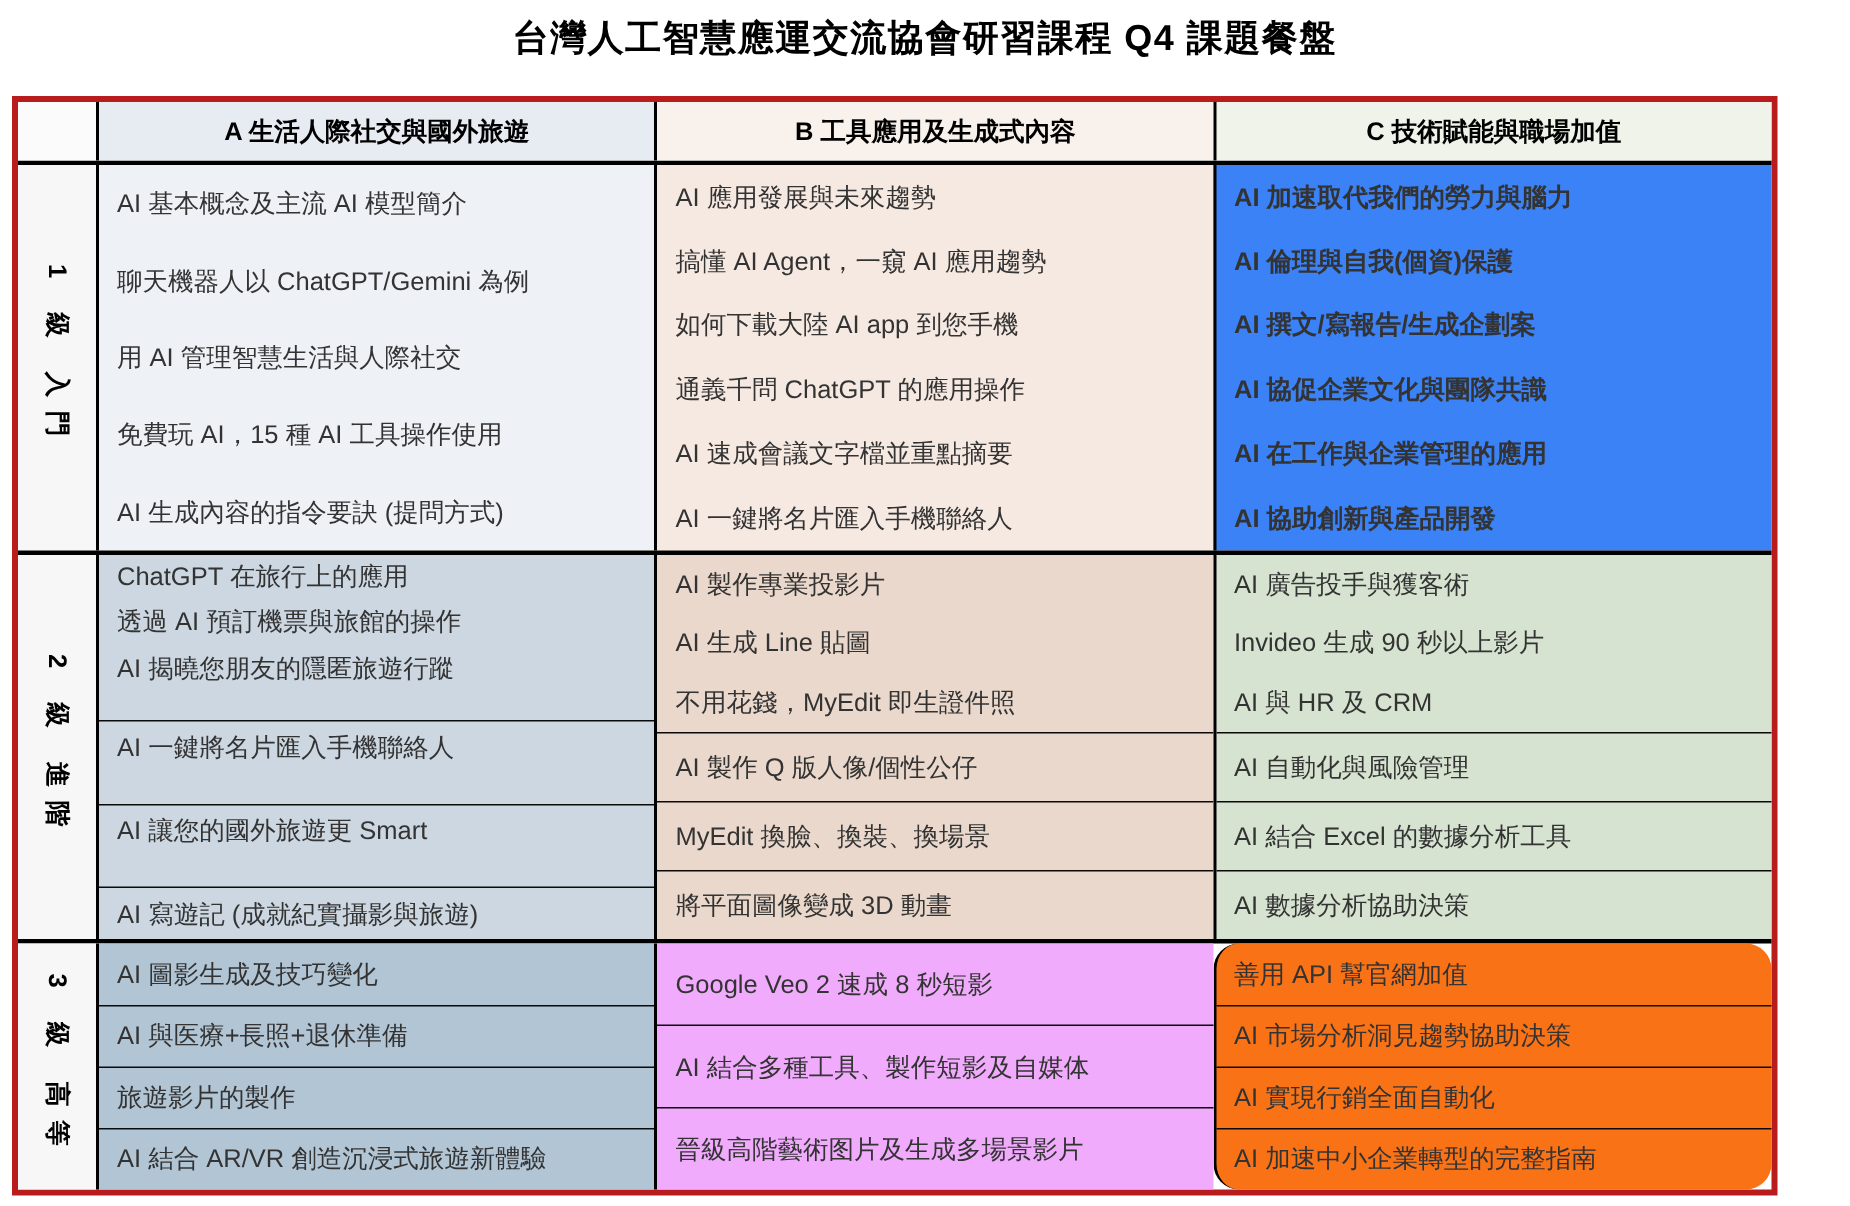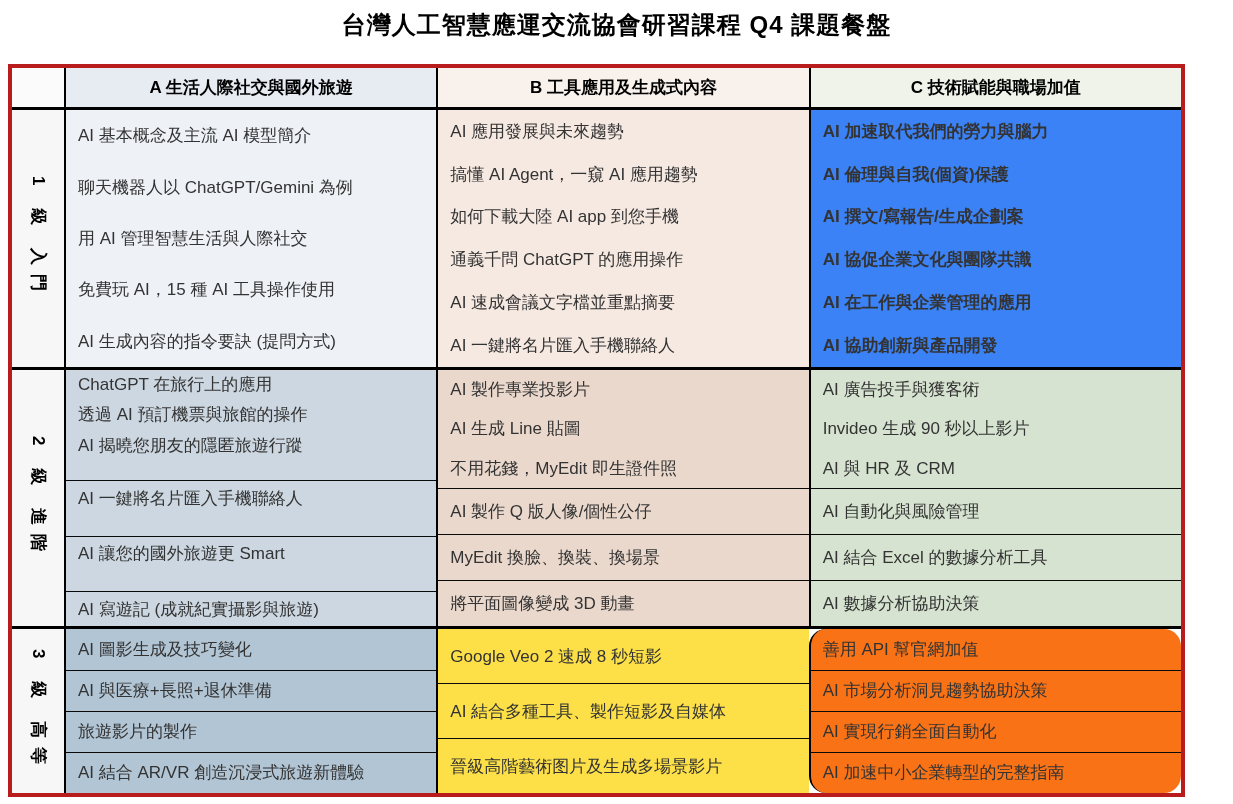--- a/index.html
+++ b/index.html
@@ -24,21 +24,21 @@
   .lv2 { flex:262 1 0; border-top:3px solid #000; }
   .lv3 { flex:167 1 0; border-top:3px solid #000; }
 
   .label-cell { flex:0 0 52px; background:#f7f7f7; display:flex; align-items:center; justify-content:center; }
   .vtext { writing-mode:vertical-rl; text-orientation:sideways; font-size:17px; font-weight:bold;
            color:#000; letter-spacing:9px; white-space:pre; }
 
   .col { flex:1; border-left:2px solid #000; display:flex; flex-direction:column; min-width:0; }
   .cA1 { background:#eef1f6; } .cB1 { background:#f6e9e2; } .cC1 { background:#3b82f6;font-weight:bold; }
   .cA2 { background:#ccd7e1;gap:20px; } .cB2 { background:#ead8cc; } .cC2 { background:#d6e3d0; }
-  .cA3 { background:#b2c5d5; } .cB3 { background:#fde047; } .cC3 { background:#f97316;border-radius:17px; }
+  .cA3 { background:#b2c5d5; } .cB3 { background:#f0abfc; } .cC3 { background:#f97316;border-radius:17px; }
 
   .item { flex:1; display:flex; align-items:center; padding:0 12px; font-size:17px; color:#333;
           white-space:nowrap; overflow:hidden; }
   .merged { flex:121 0 0; display:flex; flex-direction:column; }
   .merged .item { flex:1; }
   .rowcell { flex:46 0 0; border-top:1.5px solid #0a0a0a; display:flex; align-items:center;
              padding:0 12px; font-size:17px; color:#333; white-space:nowrap; overflow:hidden; }
   .row3 { flex:1 1 0; border-top:1.5px solid #0a0a0a; display:flex; align-items:center;
           padding:0 12px; font-size:17px; color:#333; white-space:nowrap; overflow:hidden; }
   .row3.first { border-top:none; }

